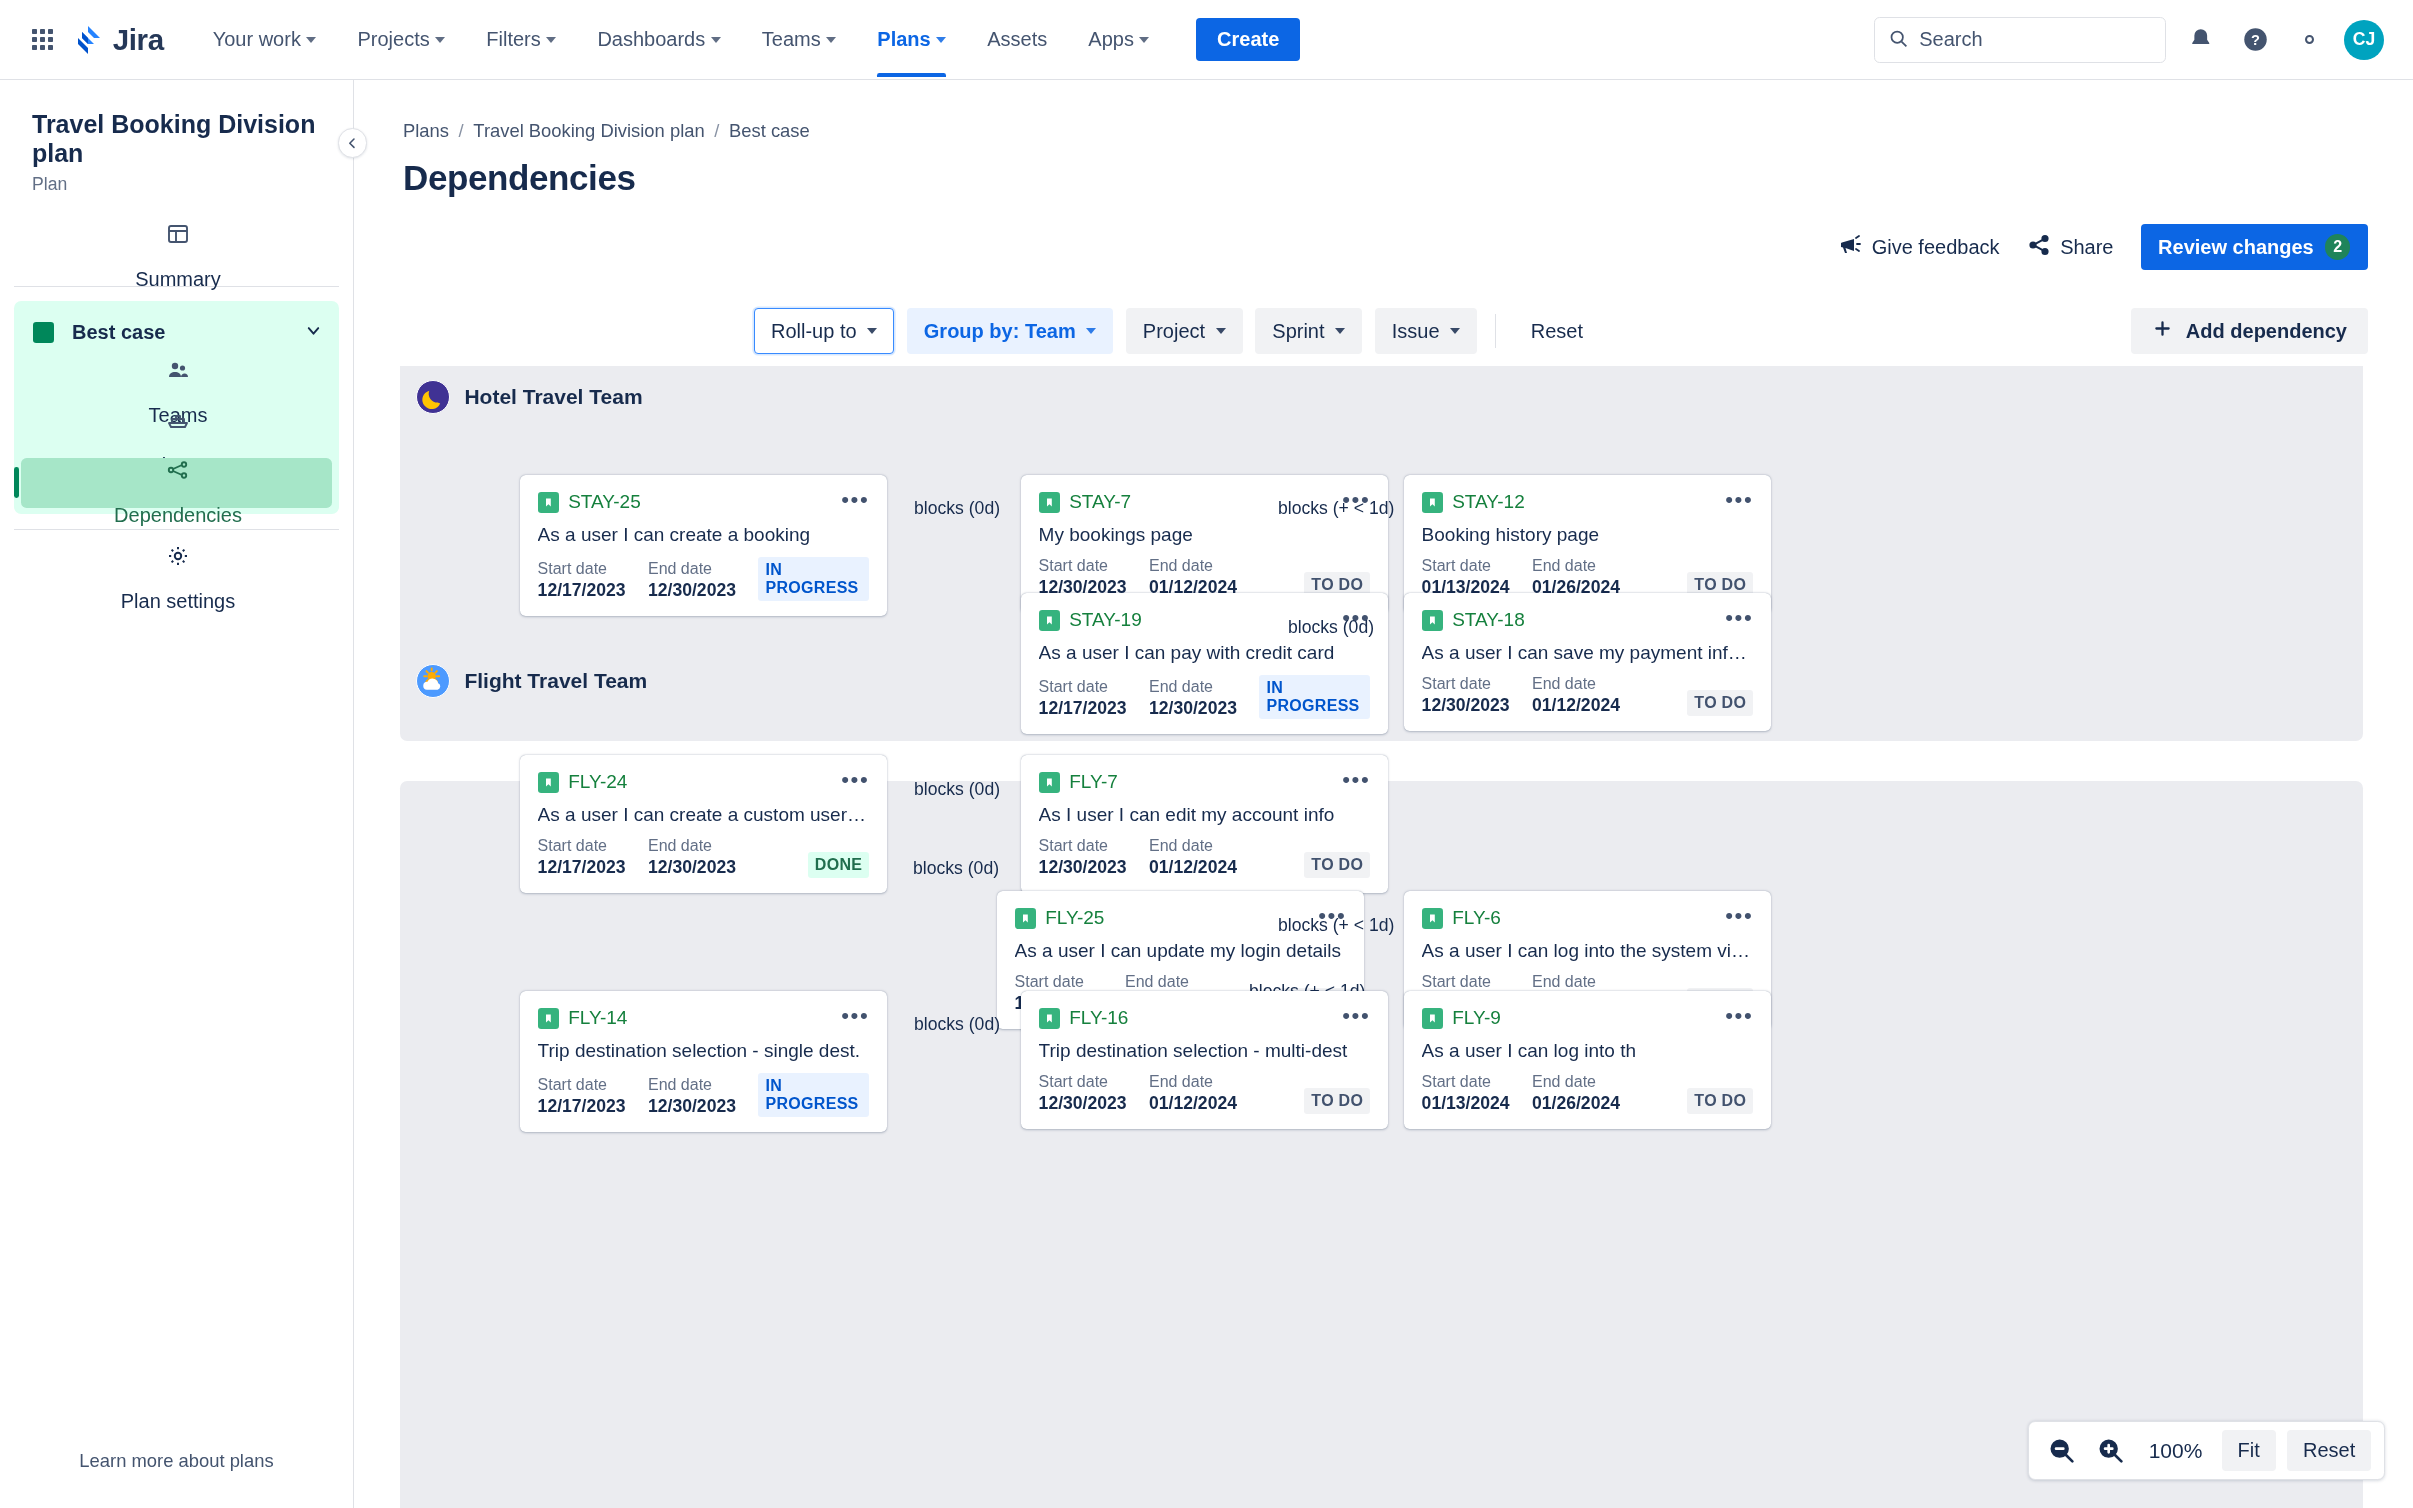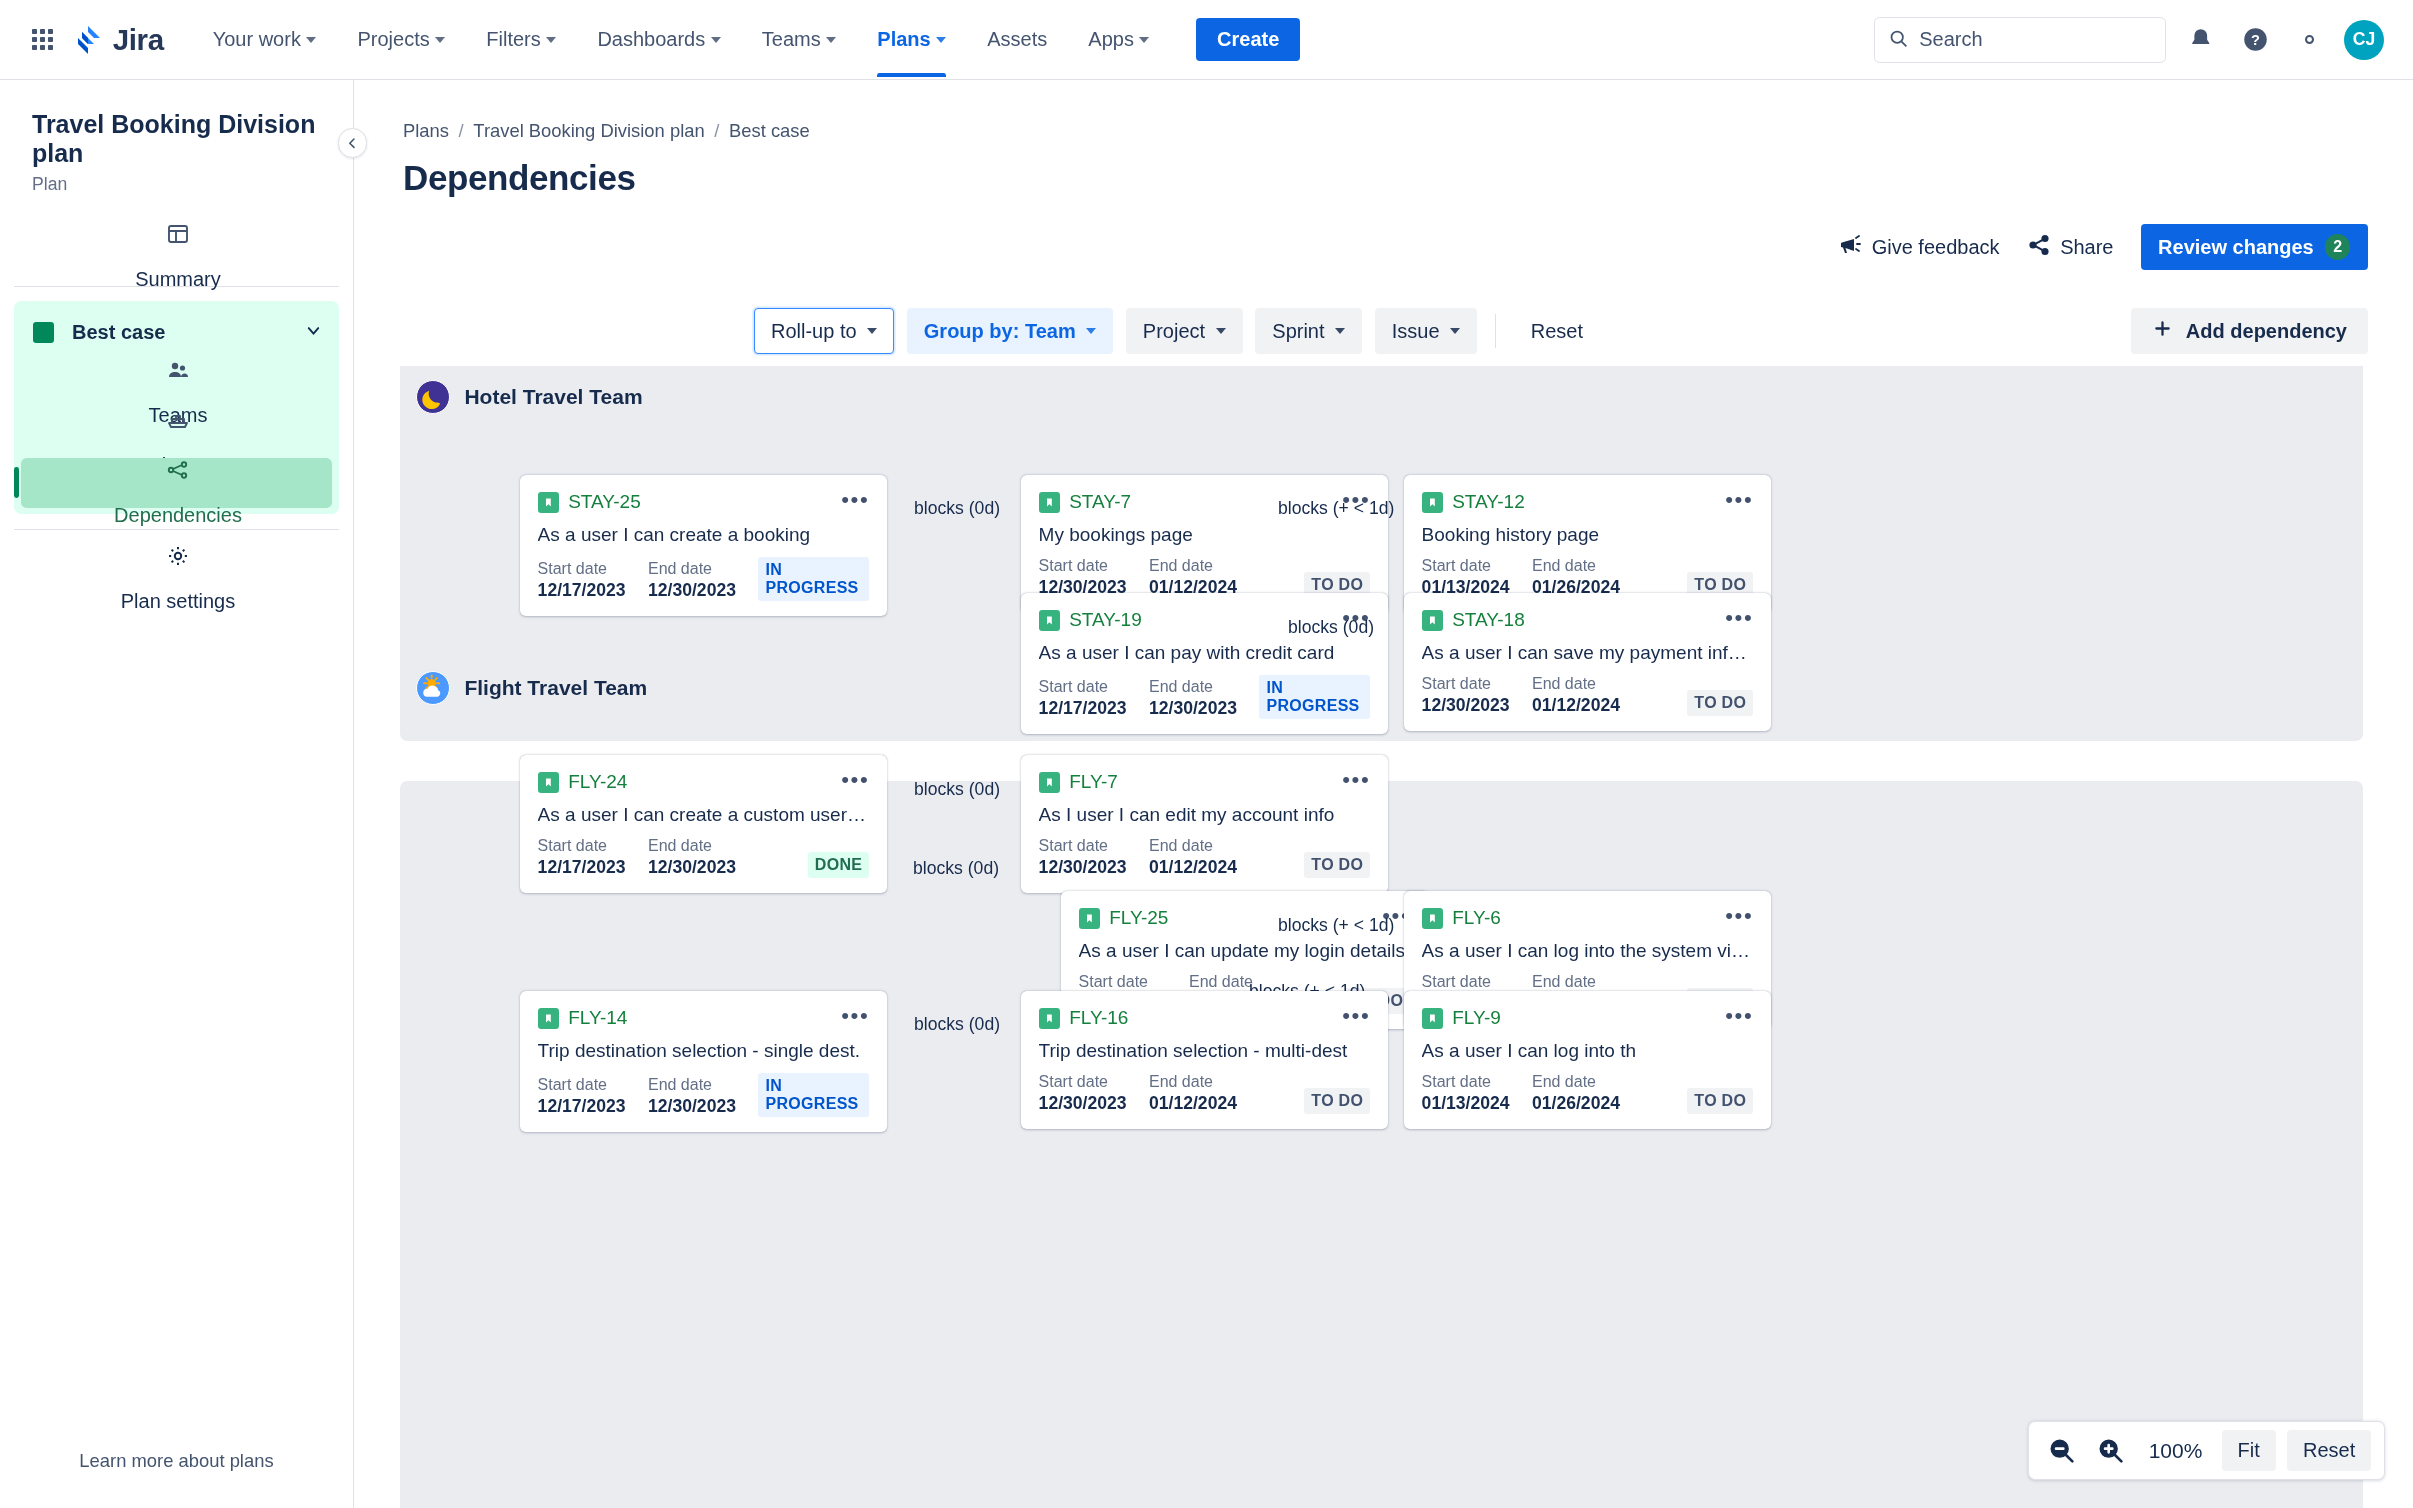--- a/index.html
+++ b/index.html
@@ -613,21 +613,21 @@
         <div class="date-col">
           <div class="dlabel">End date</div>
           <div class="dval">01/12/2024</div>
         </div>
         <span class="status todo">TO DO</span>
       </div>
     </div>
 
     <div class="team-panel" style="top:415px; height:798px;"></div>
 
-    <div class="team-header" style="top:305px; left:62px;">
+    <div class="team-header" style="top:298px; left:62px;">
       <span class="team-avatar" style="background:#4C9AFF;">
         <svg width="34" height="34" viewBox="0 0 24 24">
           <circle cx="11" cy="8.5" r="3.2" fill="#FFAB00"></circle>
           <path d="M11 2.6v1.6M11 12.8v1.6M5.4 8.5H7M15 8.5h1.6M7.1 4.6l1.1 1.1M13.8 11.3l1.1 1.1M14.9 4.6l-1.1 1.1M8.2 11.3l-1.1 1.1" stroke="#FFAB00" stroke-width="1.5" stroke-linecap="round"></path>
           <path d="M7.5 18.5a3 3 0 0 1 .4-6 4.3 4.3 0 0 1 8 1.1 2.6 2.6 0 0 1-.4 4.9z" fill="#FFFFFF"></path>
         </svg>
       </span>
       <span class="team-name">Flight Travel Team</span>
     </div>
 
@@ -676,21 +676,21 @@
         <div class="date-col">
           <div class="dlabel">End date</div>
           <div class="dval">01/12/2024</div>
         </div>
         <span class="status todo">TO DO</span>
       </div>
     </div>
 
     <div class="conn-label" style="top:492px; left:559px;">blocks (0d)</div>
 
-    <div class="card" style="top:525px; left:707px;">
+    <div class="card" style="top:525px; left:643px;">
       <div class="card-top">
         <span class="story-icon">
           <svg width="12.8" height="12.8" viewBox="0 0 16 16" fill="#fff">
               <path d="M5 3h6v10l-3-2.6L5 13z"></path>
             </svg>
         </span>
         <span class="card-key">FLY-25</span>
         <span class="card-more">•••</span>
       </div>
       <div class="card-summary">As a user I can update my login details</div>

